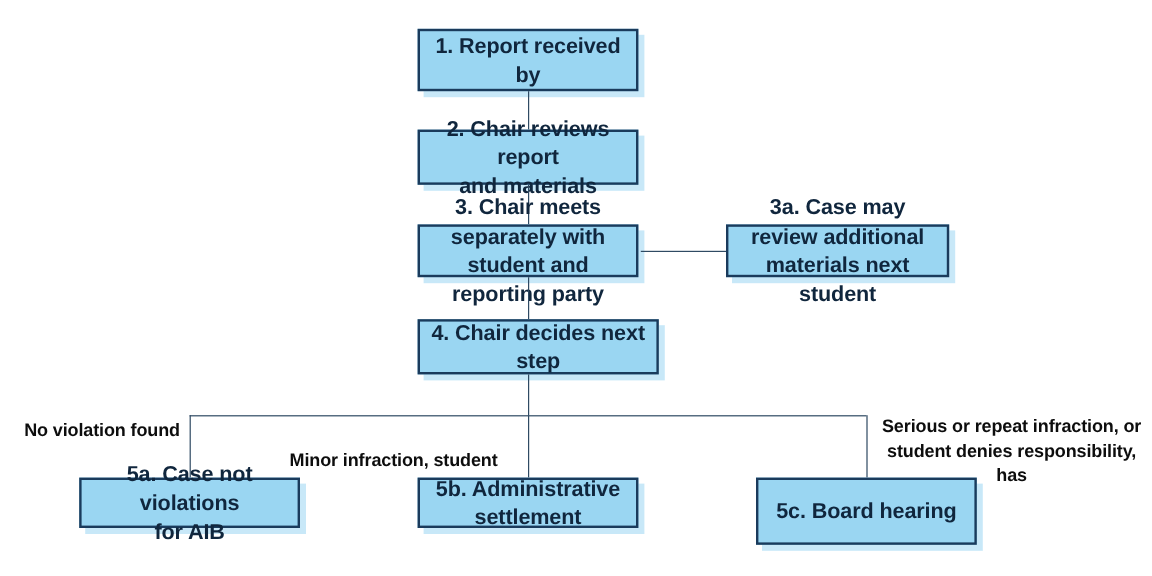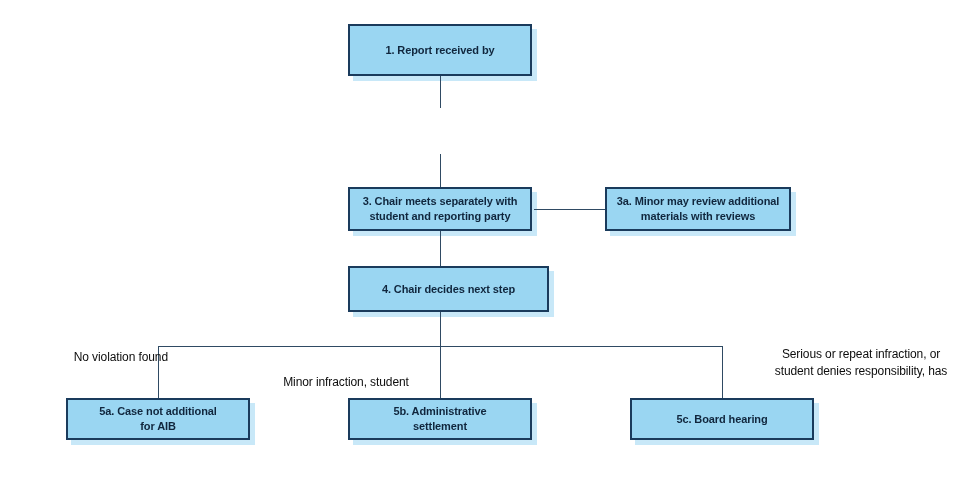--- a/index.html
+++ b/index.html
@@ -21,21 +21,21 @@
     position: absolute;
     box-sizing: border-box;
     background: #9ad6f2;
     border: 2px solid #1a3b5c;
     box-shadow: 5px 5px 0 0 rgba(154, 214, 242, 0.55);
     display: flex;
     align-items: center;
     justify-content: center;
     text-align: center;
     color: #10263d;
-    font-size: 11px;
+    font-size: 18px;
     font-weight: bold;
     line-height: 1.35;
     letter-spacing: -0.1px;
     padding: 4px 8px;
   }
   .node span {
     display: block;
     width: 100%;
   }
 
@@ -48,58 +48,63 @@
   .hline {
     position: absolute;
     height: 0;
     border-top: 1.6px solid #2f4a63;
   }
 
   
   .branch-label {
     position: absolute;
     color: #0d0d0d;
-    font-size: 12px;
-    font-weight: normal;
+    font-size: 15px;
+    font-weight: bold;
     line-height: 1.38;
     letter-spacing: -0.1px;
-    padding-left: 18px;
   }
   .lbl-right { text-align: right; }
   .lbl-center { text-align: center; }
 </style>
 </head>
 <body>
 
 <div id="canvas">
 
   <div class="node" style="left:348px; top:24px; width:184px; height:52px;">
     <span>
       <span>1. Report received by</span>
     </span>
   </div>
 
   <div class="vline" style="left:440px; top:76px; height:32px;"></div>
 
+  <div class="node" style="left:348px; top:108px; width:184px; height:46px;">
+    <span>
+      <span>2. Chair reviews report</span>
+      <span>and materials</span>
+    </span>
+  </div>
 
   <div class="vline" style="left:440px; top:154px; height:33px;"></div>
 
   <div class="node" style="left:348px; top:187px; width:184px; height:44px;align-items:center;">
     <span>
       <span>3. Chair meets separately with</span>
       <span>student and reporting party</span>
     </span>
   </div>
 
   <div class="hline" style="left:534px; top:209px; width:71px;"></div>
 
   <div class="node" style="left:605px; top:187px; width:186px; height:44px;">
     <span>
-      <span>3a. Minor may review additional</span>
-      <span>materials with reviews</span>
+      <span>3a. Case may review additional</span>
+      <span>materials next student</span>
     </span>
   </div>
 
   <div class="vline" style="left:440px; top:231px; height:35px;"></div>
 
   <div class="node" style="left:348px; top:266px; width:201px; height:46px;">
     <span>
       <span>4. Chair decides next step</span>
     </span>
   </div>
@@ -120,31 +125,31 @@
     <div>Minor infraction, student</div>
   </div>
 
   <div class="branch-label lbl-center" style="left:730px; top:346px; width:226px;">
     <div>Serious or repeat infraction, or</div>
     <div>student denies responsibility, has</div>
   </div>
 
   <div class="node" style="left:66px; top:398px; width:184px; height:42px;">
     <span>
-      <span>5a. Case not additional</span>
+      <span>5a. Case not violations</span>
       <span>for AIB</span>
     </span>
   </div>
 
   <div class="node" style="left:348px; top:398px; width:184px; height:42px;align-items:center;">
     <span>
       <span>5b. Administrative</span>
       <span>settlement</span>
     </span>
   </div>
 
-  <div class="node" style="left:630px; top:398px; width:184px; height:42px;">
+  <div class="node" style="left:630px; top:398px; width:184px; height:56px;">
     <span>
       <span>5c. Board hearing</span>
     </span>
   </div>
 
 </div>
 
 </body></html>

